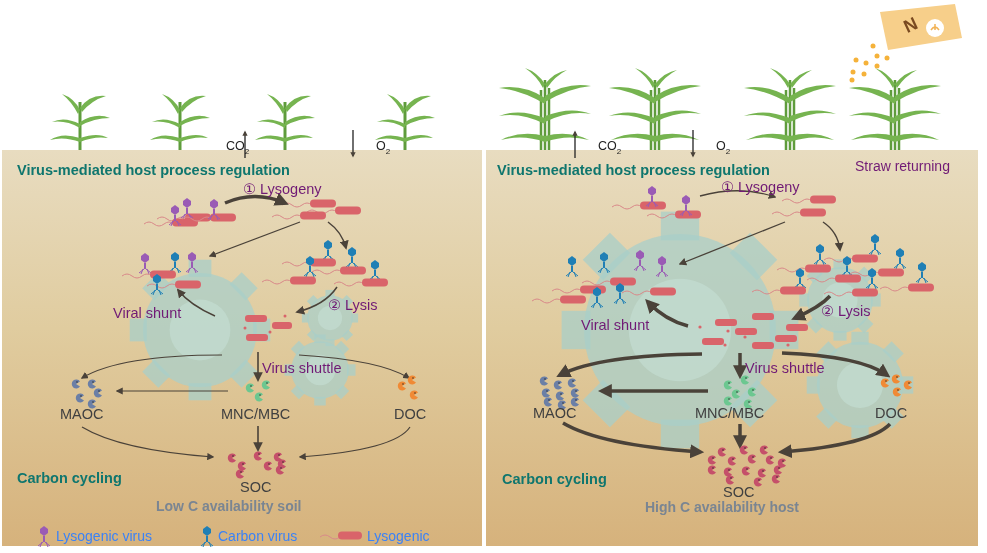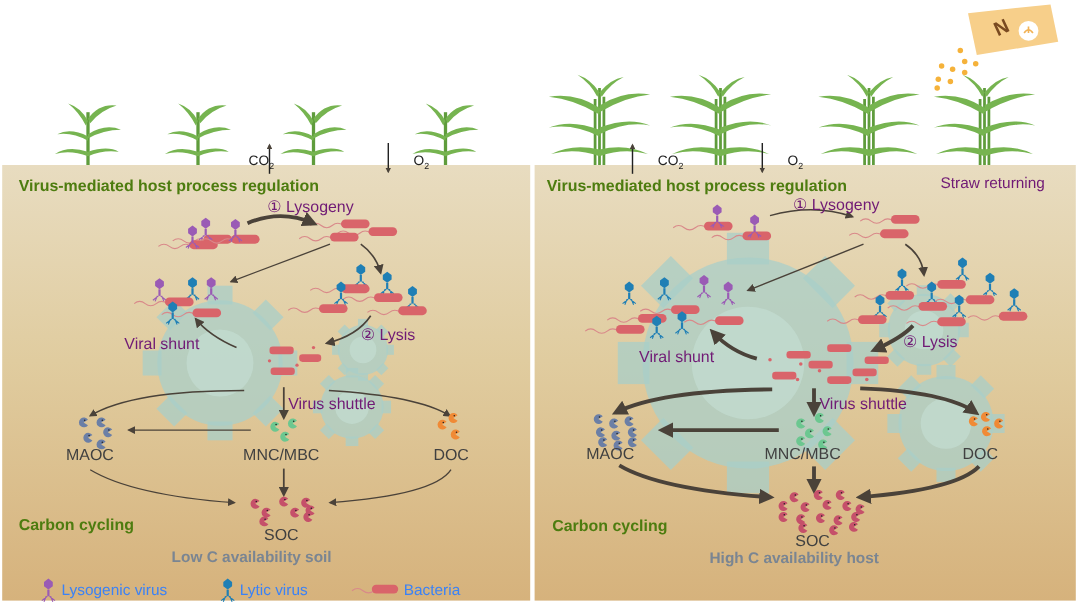--- a/index.html
+++ b/index.html
@@ -4,21 +4,21 @@
 <style>
   html, body { margin:0; padding:0; background:#ffffff; }
   body { width:987px; height:553px; position:relative; overflow:hidden;
          font-family:"Liberation Sans", sans-serif; color:#222; }
   .soil { position:absolute; top:150px; height:396px;
           background:linear-gradient(to bottom,#e8dcc0 0%,#e0cc9f 45%,#d6b27c 100%); }
   #soil-left { left:2px; width:480px; }
   #soil-right { left:486px; width:492px; }
   svg.layer { position:absolute; left:0; top:0; }
   .lbl { position:absolute; white-space:nowrap; line-height:1; }
-  .hdr { font-weight:bold; font-size:14.5px; color:#4d7c0f; }
+  .hdr { font-weight:bold; font-size:14.5px; color:#0f766e; }
   .proc { font-size:14.5px; color:#701a75; }
   .pool { font-size:14.5px; color:#404040; }
   .soilname { font-weight:bold; font-size:14px; color:#7a8592; }
   .legend { font-size:14px; color:#3b82f6; }
   .gas { font-size:12.5px; color:#222;margin-left:19px; }
   .gas sub { font-size:8px; }
 </style>
 </head>
 <body>
 
@@ -373,14 +373,14 @@
 <div class="lbl proc" style="left:745px;top:361px;">Virus shuttle</div>
 <div class="lbl pool" style="left:533px;top:406px;">MAOC</div>
 <div class="lbl pool" style="left:695px;top:406px;">MNC/MBC</div>
 <div class="lbl pool" style="left:875px;top:406px;">DOC</div>
 <div class="lbl pool" style="left:723px;top:485px;">SOC</div>
 <div class="lbl hdr" style="left:502px;top:472px;">Carbon cycling</div>
 <div class="lbl soilname" style="left:645px;top:500px;">High C availability host</div>
 <div class="lbl" style="left:904px;top:16px;font-weight:bold;font-size:18px;color:#7a4a20;transform:rotate(-25deg);">N</div>
 
 <div class="lbl legend" style="left:56px;top:529px;">Lysogenic virus</div>
-<div class="lbl legend" style="left:218px;top:529px;">Lytic virus</div>
-<div class="lbl legend" style="left:367px;top:529px;">Bacteria</div>
+<div class="lbl legend" style="left:218px;top:529px;">Carbon virus</div>
+<div class="lbl legend" style="left:367px;top:529px;">Lysogenic</div>
 
 </body></html>

